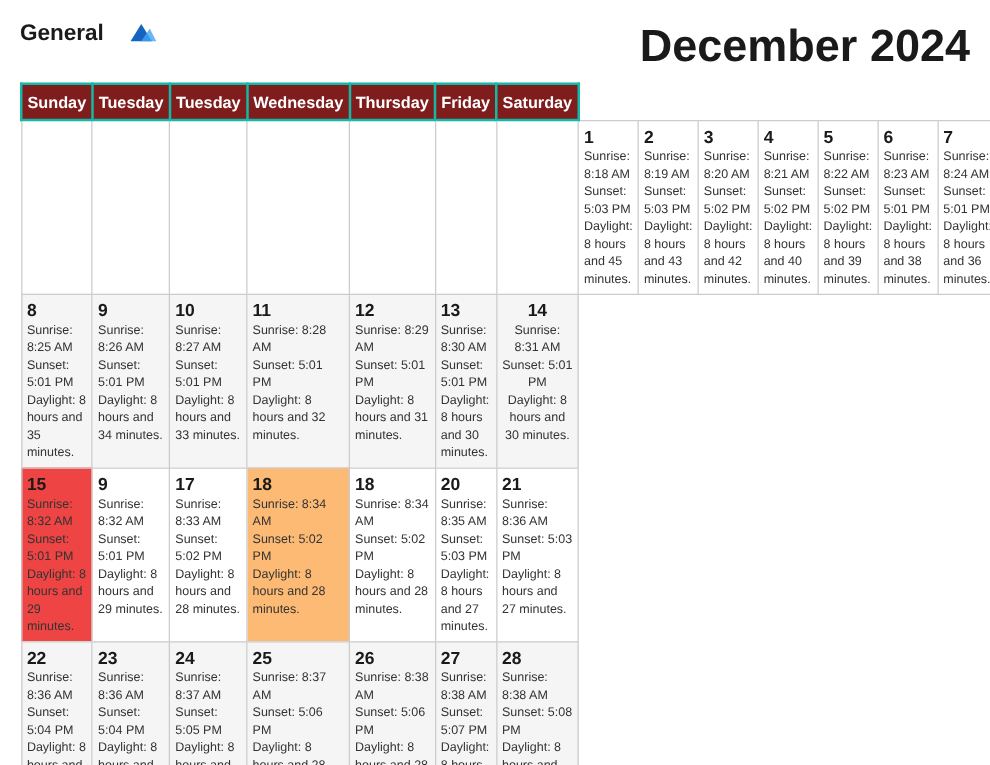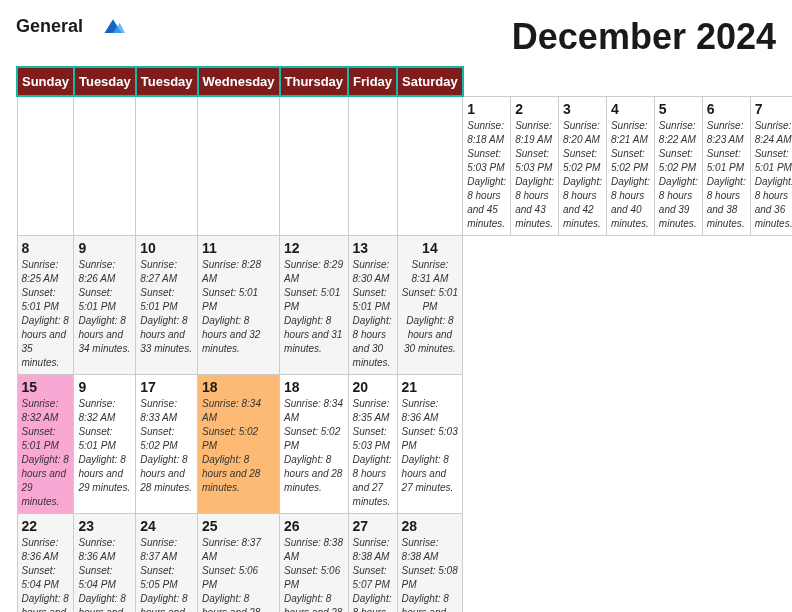--- a/index.html
+++ b/index.html
@@ -76,21 +76,20 @@
       font-size: 14px;
       font-weight: bold;
       color: #1a1a1a;
       display: block;
       margin-bottom: 2px;
     }
     .day-info {
       font-size: 10px;
       color: #333;
       line-height: 1.4;
-      font-style: italic;
     }
     .empty-cell {
       background-color: #ffffff !important;
     }
   </style>
 </head>
 <body>
 
 <div class="container">
   <div class="header-row">
@@ -182,21 +181,21 @@
           <td style="background-color: rgb(245, 245, 245);">
             <span class="day-number">13</span>
             <div class="day-info">Sunrise: 8:30 AM<br>Sunset: 5:01 PM<br>Daylight: 8 hours and 30 minutes.</div>
           </td>
           <td style="background-color: rgb(245, 245, 245); text-align: center;">
             <span class="day-number">14</span>
             <div class="day-info">Sunrise: 8:31 AM<br>Sunset: 5:01 PM<br>Daylight: 8 hours and 30 minutes.</div>
           </td>
         </tr>
         <tr>
-          <td style="background-color: #f9a8d4;">
+          <td style="background-color: #ef4444;">
             <span class="day-number">15</span>
             <div class="day-info">Sunrise: 8:32 AM<br>Sunset: 5:01 PM<br>Daylight: 8 hours and 29 minutes.</div>
           </td>
           <td style="background-color: rgb(255, 255, 255);">
             <span class="day-number">9</span>
             <div class="day-info">Sunrise: 8:32 AM<br>Sunset: 5:01 PM<br>Daylight: 8 hours and 29 minutes.</div>
           </td>
           <td style="background-color: rgb(255, 255, 255);">
             <span class="day-number">17</span>
             <div class="day-info">Sunrise: 8:33 AM<br>Sunset: 5:02 PM<br>Daylight: 8 hours and 28 minutes.</div>

